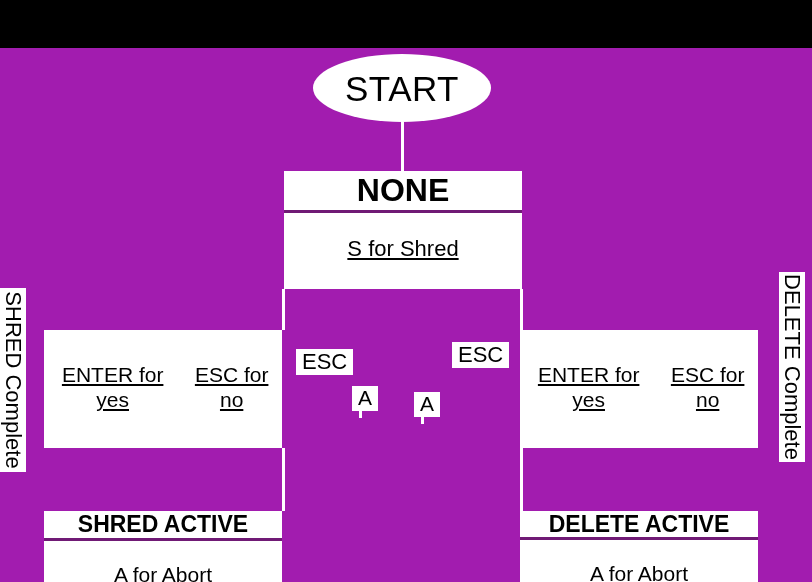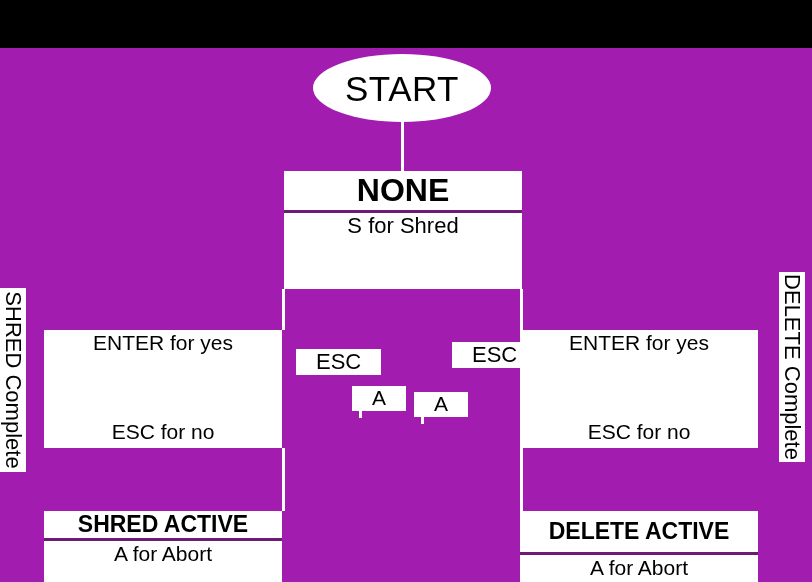--- a/index.html
+++ b/index.html
@@ -59,25 +59,26 @@
     border-bottom: 3px solid #701a75;
     display: flex;
     align-items: center;
     justify-content: center;
     box-sizing: border-box;
   }
   .state-body {
     color: #000000;
     text-align: center;
     display: flex;
-    flex-direction: column;
-    align-items: center;
-    justify-content: space-between;
+    flex-direction: row;
+    align-items: center;
+    justify-content: center;
     flex: 1;
     box-sizing: border-box;
+    text-decoration: underline;
   }
   .state-body .line {
     display: block;
     line-height: 1.2;
   }
 
   
   #box-none {
     left: 284px; top: 123px; width: 238px; height: 118px;
   }
@@ -102,33 +103,33 @@
   #box-shred-active {
     left: 44px; top: 463px; width: 238px; height: 119px;
   }
   #box-shred-active .state-title { height: 30px; font-size: 23px; }
   #box-shred-active .state-body  { font-size: 21px; padding-bottom: 22px; }
 
   
   #box-delete-active {
     left: 520px; top: 463px; width: 238px; height: 119px;
   }
-  #box-delete-active .state-title { height: 44px; font-size: 23px; }
+  #box-delete-active .state-title { height: 29px; font-size: 23px; }
   #box-delete-active .state-body  { font-size: 21px; padding-bottom: 22px; }
 
   
   .edge-label {
     position: absolute;
     background: #ffffff;
     color: #000000;
     font-size: 22px;
     line-height: 1.08;
     text-align: center;
     white-space: nowrap;
-    padding: 1px 20px;
+    padding: 1px 6px;
     box-sizing: border-box;
   }
   #label-esc-left   { left: 296px; top: 301px; }
   #label-esc-right  { left: 452px; top: 294px; }
   #label-a-left     { left: 352px; top: 338px; font-size: 21px; }
   #label-a-right    { left: 414px; top: 344px; font-size: 21px; }
 
   
   .vertical-label {
     position: absolute;

